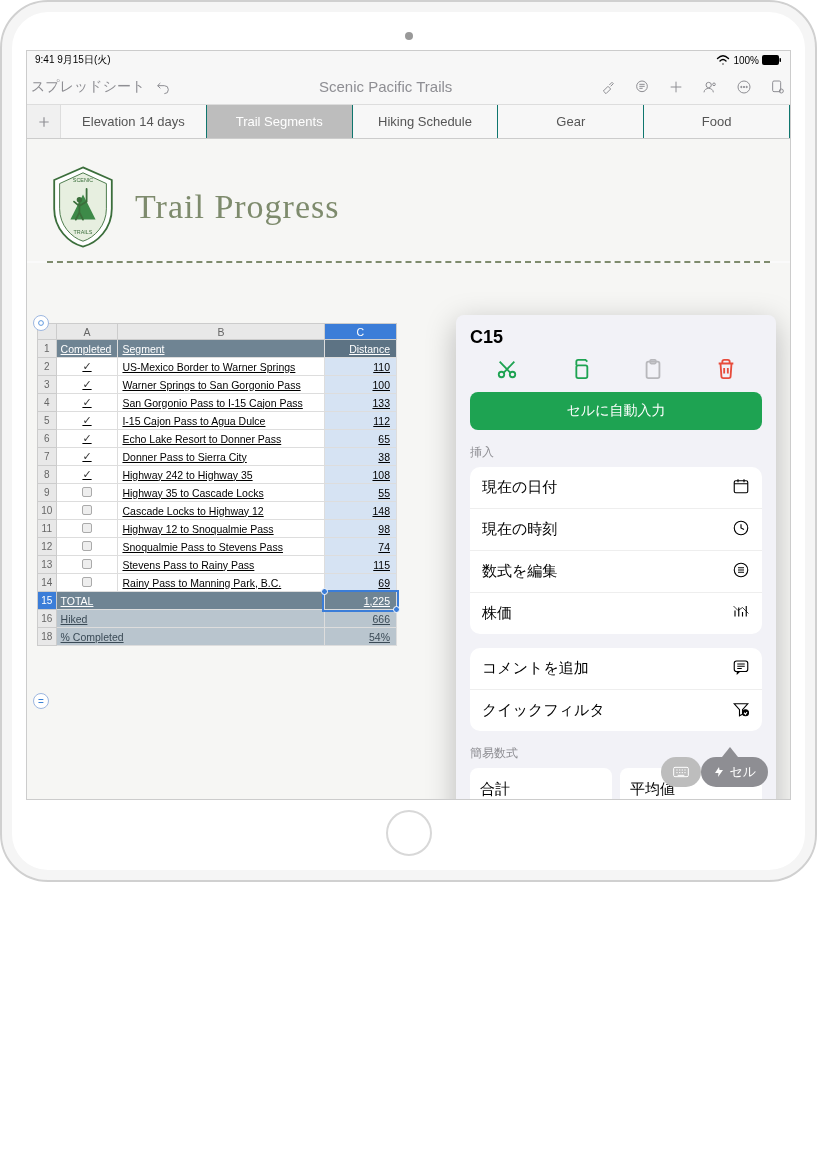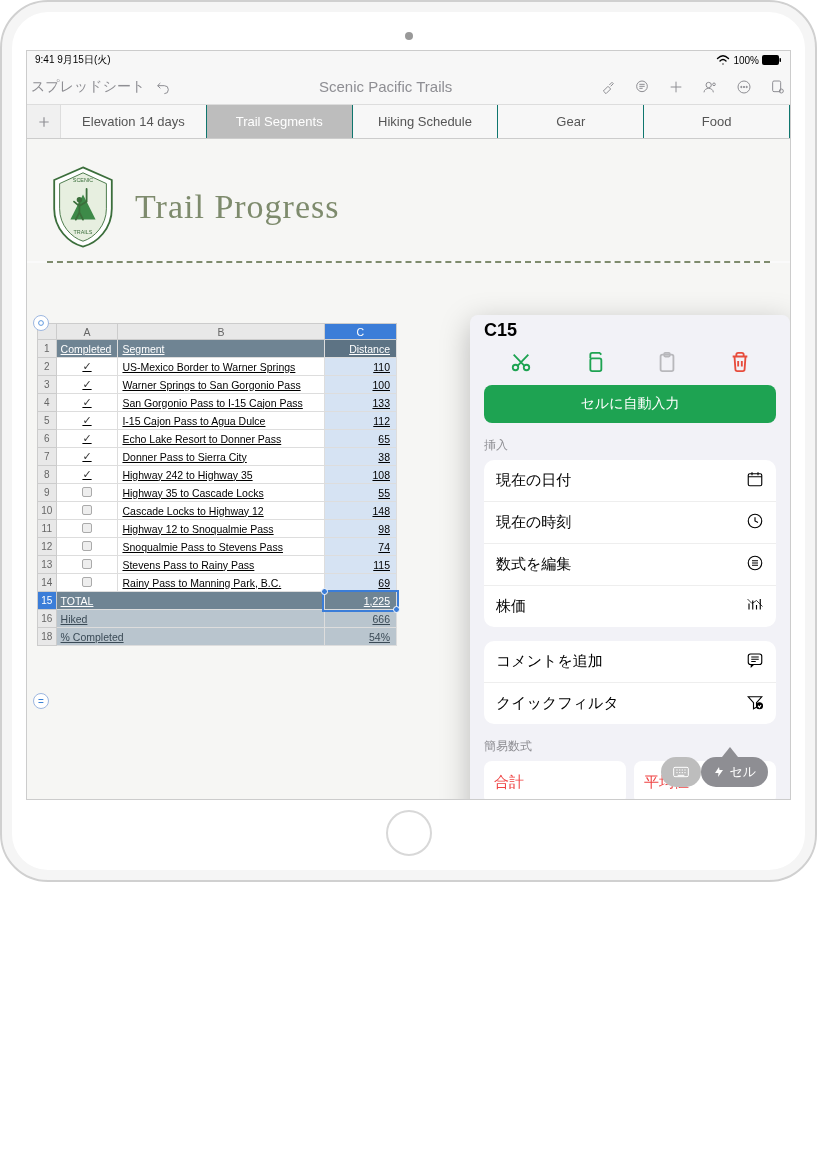--- a/index.html
+++ b/index.html
@@ -46,31 +46,31 @@
   tr.hiked td.cell, tr.pct td.cell { background:#b9c5ce; color:#3a4a56; }
   .check { font-size:11px; color:#333; }
   .box { display:inline-block; width:10px; height:10px; border:1px solid #aaa; border-radius:2px; background:#eee; }
   .col-c-sel { background:#d6e3f3 !important; }
   th.col-c-hdr { background:#3b7dd8 !important; color:#fff !important; }
   .cell-sel { outline:2px solid #3b7dd8; position:relative; }
   .handle { position:absolute; width:7px; height:7px; background:#3b7dd8; border:1px solid #fff; border-radius:50%; }
   .handle.tl { top:-4px; left:-4px; }
   .handle.br { bottom:-4px; right:-4px; }
 
-  .popover { position:absolute; top: 52px; right: 0; width: 320px; background:#f2f2f7; border-radius:8px; box-shadow:0 8px 30px rgba(0,0,0,.25); padding:5px 14px 14px 14px; }
+  .popover { position:absolute; top: 52px; right: 14px; width: 320px; background:#f2f2f7; border-radius:8px; box-shadow:0 8px 30px rgba(0,0,0,.25); padding:12px 14px 14px 14px; }
   .pop-cellref { font-size:18px; font-weight:600; color:#000; margin-bottom:8px; }
   .pop-iconrow { display:flex; justify-content:space-around; margin-bottom:10px; }
   .pop-iconrow .ico { width:26px; height:26px; display:flex; align-items:center; justify-content:center; }
   .pop-autofill { width:100%; background:#1ea352; color:#fff; border:none; border-radius:8px; padding:10px 0; font-size:14px; margin-bottom:14px; }
   .pop-section-label { font-size:12px; color:#8e8e93; margin-bottom:6px;font-family:Liberation Serif, serif; }
   .pop-list { background:#fff; border-radius:10px; overflow:hidden; margin-bottom:14px; }
   .pop-item { display:flex; justify-content:space-between; align-items:center; padding:10px 12px; font-size:15px; color:#000; border-bottom:1px solid #eee;gap:22px; }
   .pop-item:last-child { border-bottom:none; }
   .pop-grid { display:grid; grid-template-columns:1fr 1fr; gap:8px; }
-  .pop-grid button { background:#fff; border:none; border-radius:8px; padding:12px 10px; font-size:15px; text-align:left; color:#ef4444; }
+  .pop-grid button { background:#fff; border:none; border-radius:8px; padding:12px 10px; font-size:15px; text-align:left; color:#000000; }
 
   .bottom-pills { position:absolute; right:22px; bottom:14px; display:flex; }
   .pill { background:#8e8e93; color:#fff; border-radius:16px; padding:6px 12px; font-size:13px; display:flex; align-items:center; gap:4px; }
   .pill.light { background:#bdbdbd; }
   .arrow-up { position:absolute; right:52px; bottom:44px; width:0; height:0; border-left:8px solid transparent; border-right:8px solid transparent; border-bottom:10px solid #8e8e93; }
 
   svg.i { width:16px; height:16px; stroke:#8e8e93; fill:none; stroke-width:1.5; }
 </style>
 </head>
 <body>

